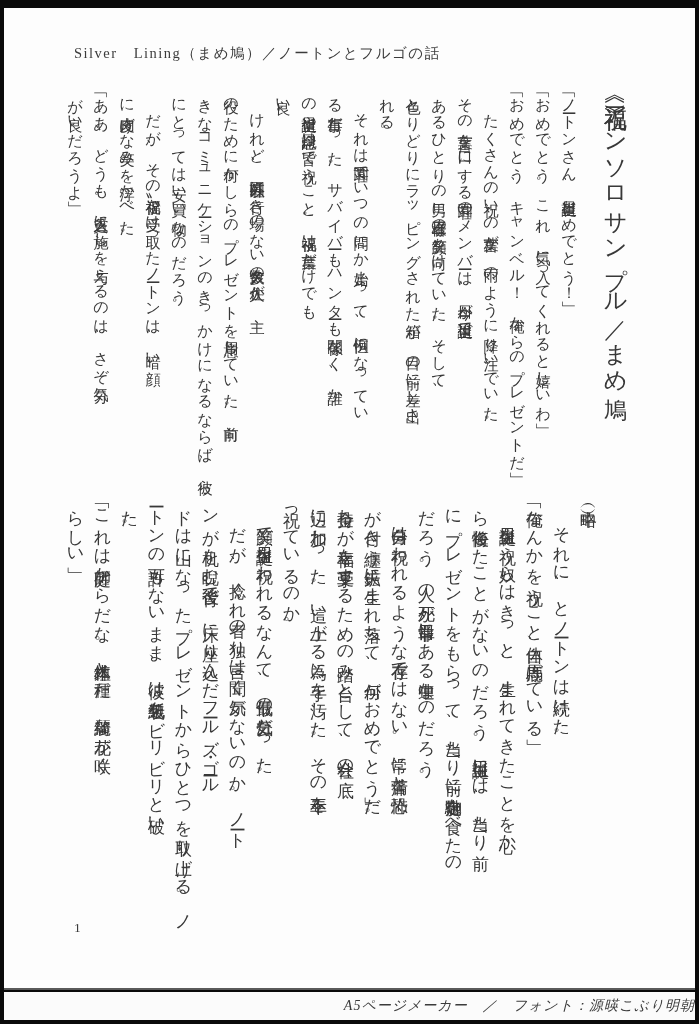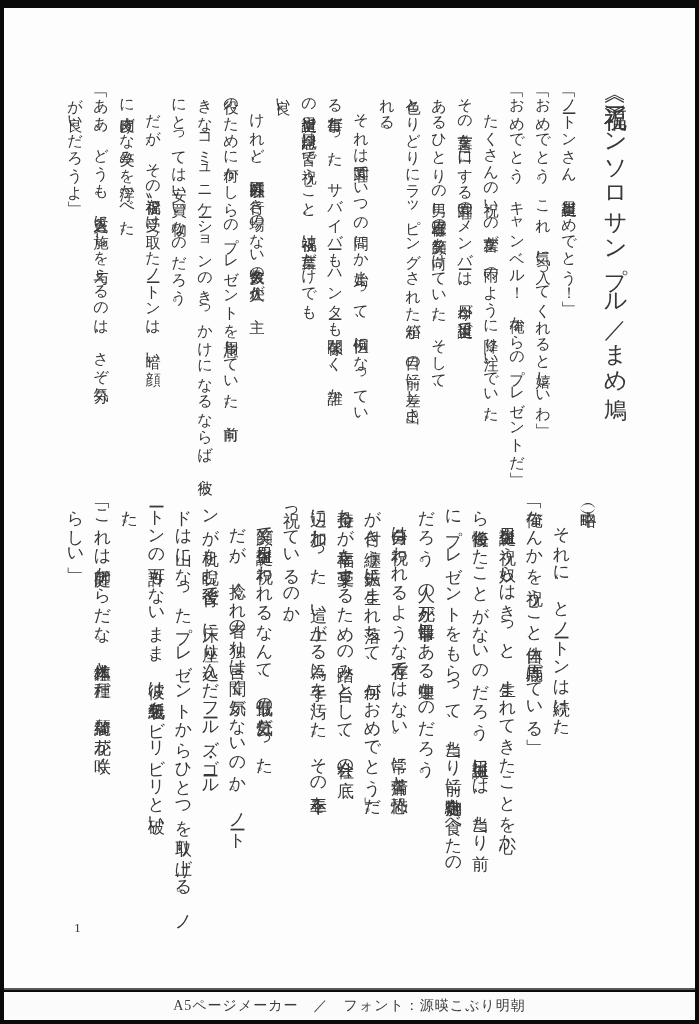--- a/index.html
+++ b/index.html
@@ -63,34 +63,36 @@
     font-size:13.5px;
     color:#3b3b3b;
   }
   .footer-strip{
     position:absolute;
     left:4px;top:992px;
     width:691px;height:28px;
     background:#fbfbfb;
     display:flex;
     align-items:center;
-    justify-content:center;
+    justify-content:flex-end;
+    font-style:italic;
   }
   .footer-text{
     font-size:14px;
     letter-spacing:1px;
     color:#3b3b3b;
     white-space:nowrap;
   }
 </style>
 </head>
 <body>
 
 <div class="page">
 
+  <div class="header">Silver　Lining（まめ鳩）／ノートンとフルゴの話</div>
 
   <div class="vtext title">《祝福》アンソロサンプル／まめ鳩</div>
 
   <div class="vtext block block-top">
       <div class="tline">「ノートンさん、誕生日おめでとう！」</div>
       <div class="tline">「おめでとう。これ、気に入ってくれると嬉しいわ」</div>
       <div class="tline">「おめでとう、キャンベル！　俺からのプレゼントだ」</div>
       <div class="tline">　たくさんの祝いの言葉が、雨のように降り注いでいた。</div>
       <div class="tline">その言葉を口にする荘園のメンバーは、今日が誕生日で</div>
       <div class="tline">あるひとりの男に三者三様の笑顔を向けていた。そして、</div>

